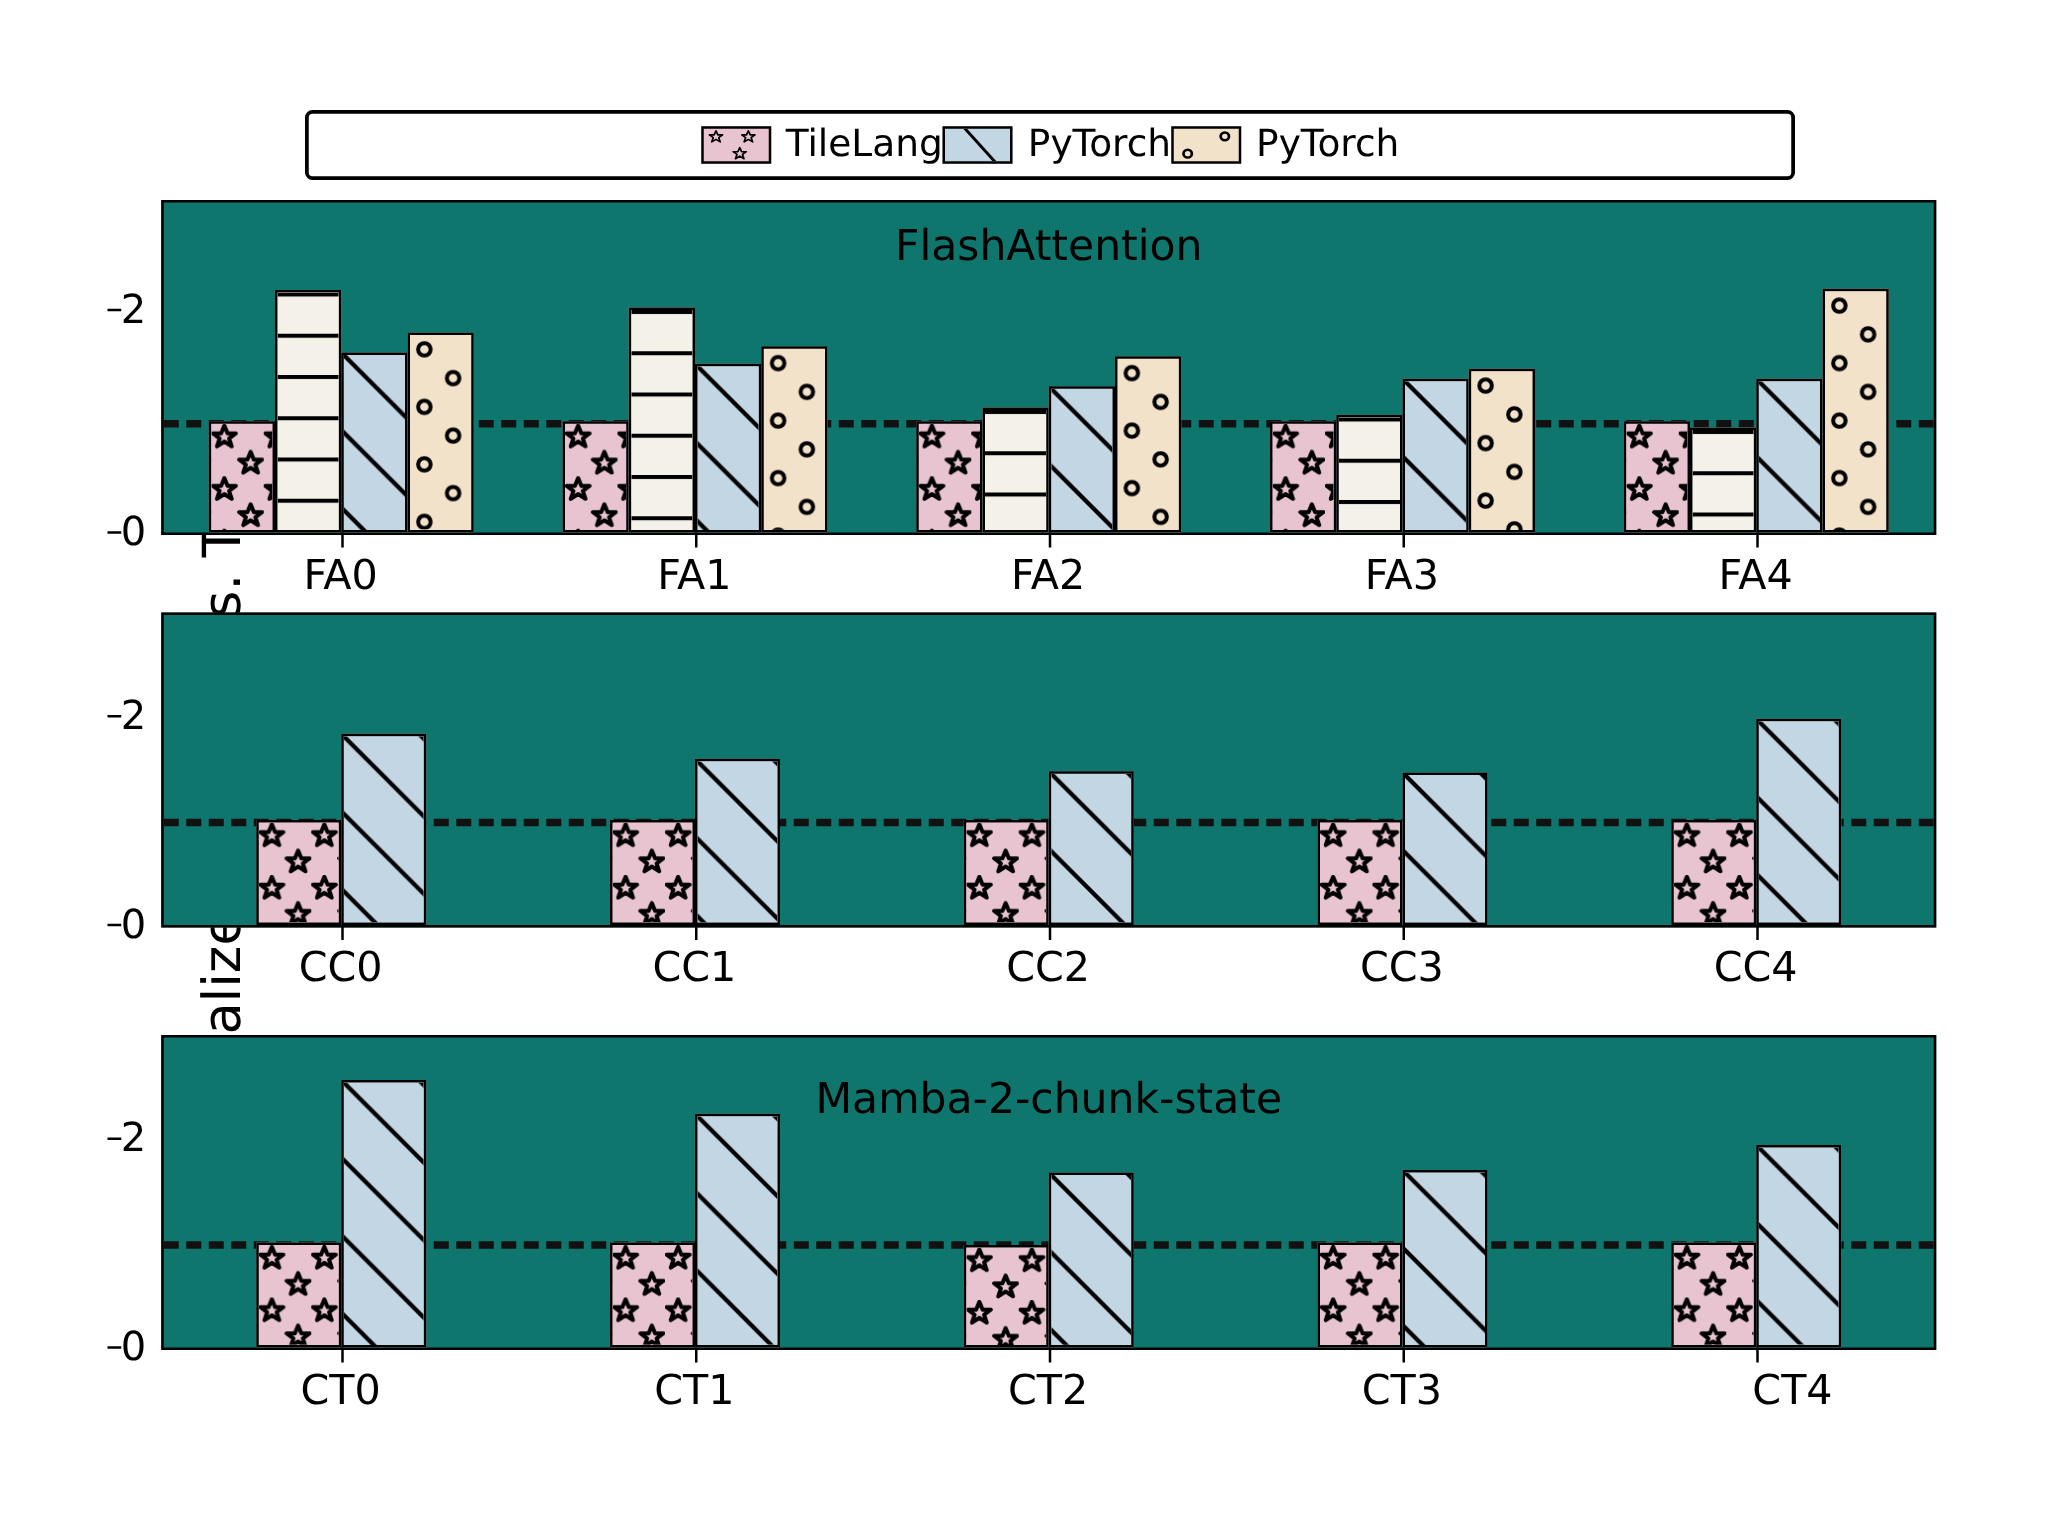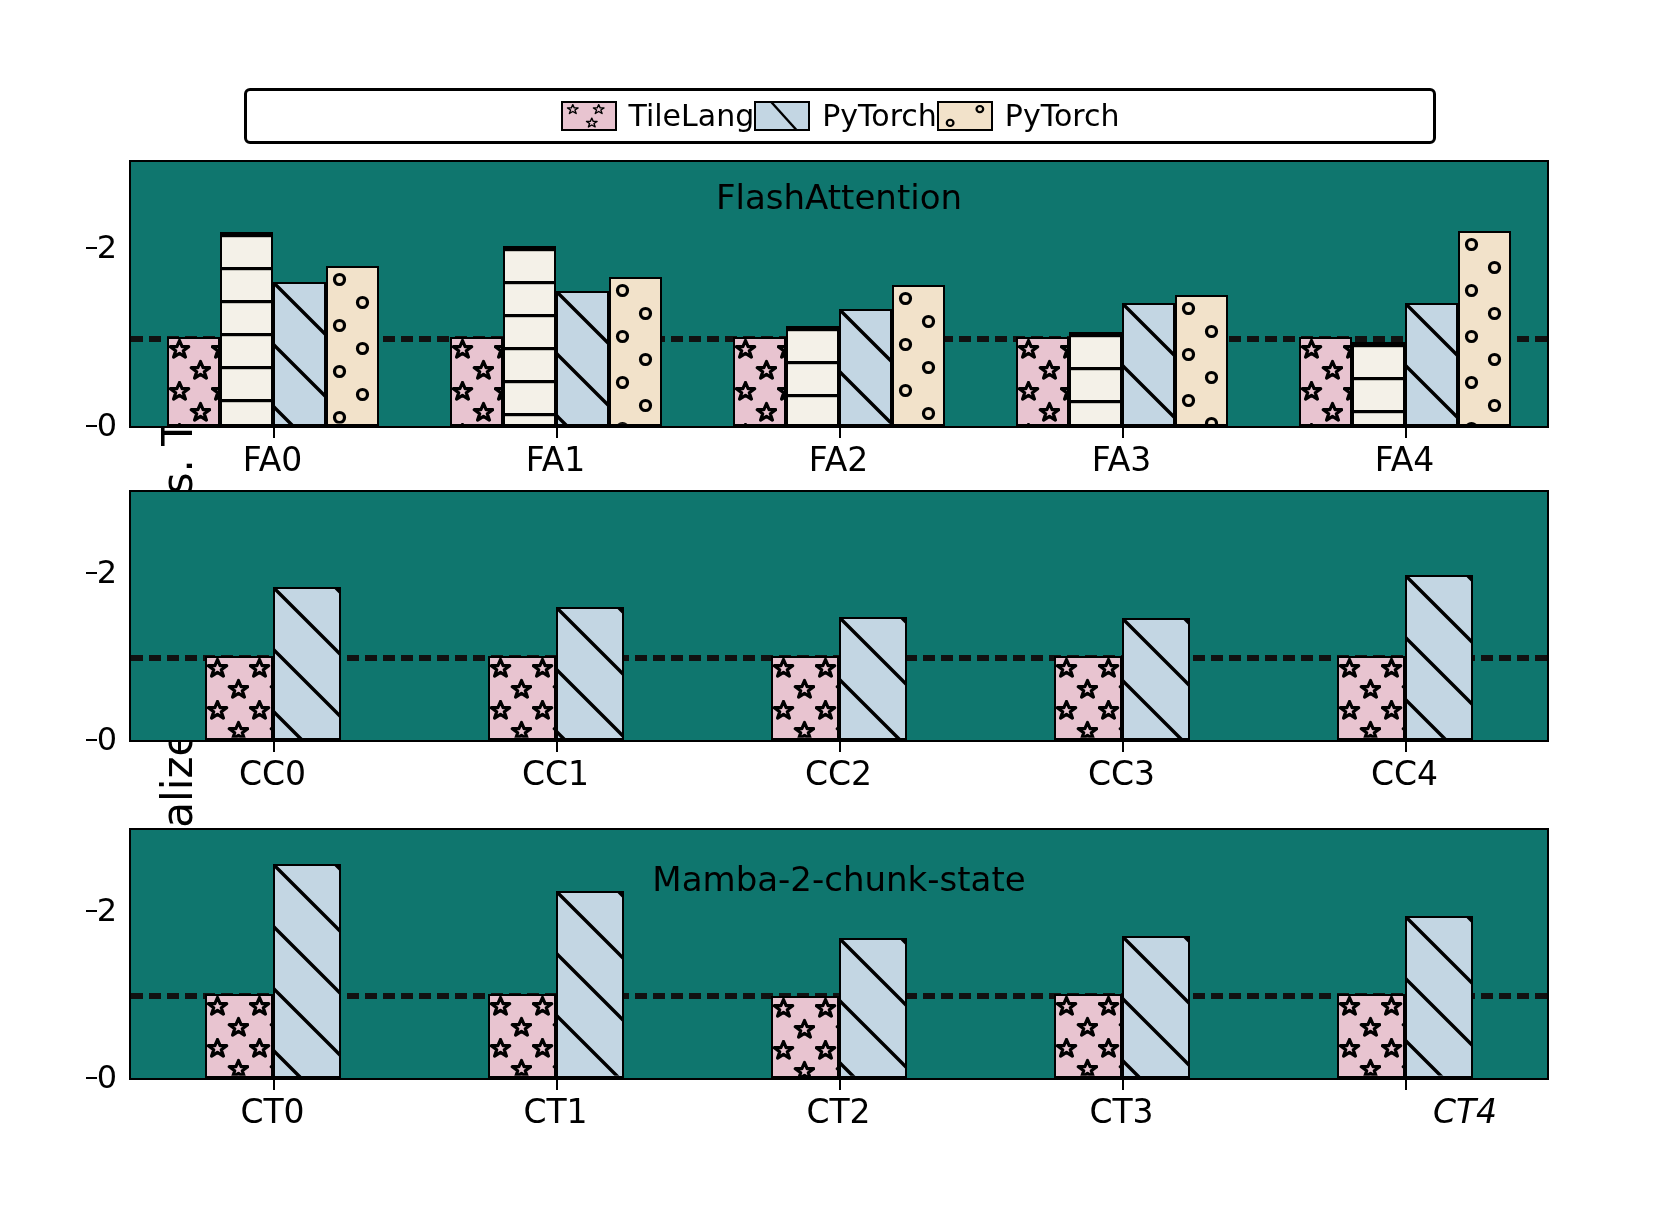--- a/index.html
+++ b/index.html
@@ -630,16 +630,16 @@
       <div class="ytick" style="top: 79.5424px;">2<span class="ytick-mark" style="top: 50%;"></span></div>
       <span class="xtick-mark" style="left: 141.5px;"></span>
       <div class="xtick-lab" style="left: 141.5px;">CT0</div>
       <span class="xtick-mark" style="left: 424.5px;"></span>
       <div class="xtick-lab" style="left: 424.5px;">CT1</div>
       <span class="xtick-mark" style="left: 707.5px;"></span>
       <div class="xtick-lab" style="left: 707.5px;">CT2</div>
       <span class="xtick-mark" style="left: 990.5px;"></span>
       <div class="xtick-lab" style="left: 990.5px;">CT3</div>
       <span class="xtick-mark" style="left: 1273.5px;"></span>
-      <div class="xtick-lab" style="left: 1334px; font-style: italic;">CT4</div>
+      <div class="xtick-lab" style="left: 1303px;">CT4</div>
     </div>
 
 </div>
 
 </body></html>

